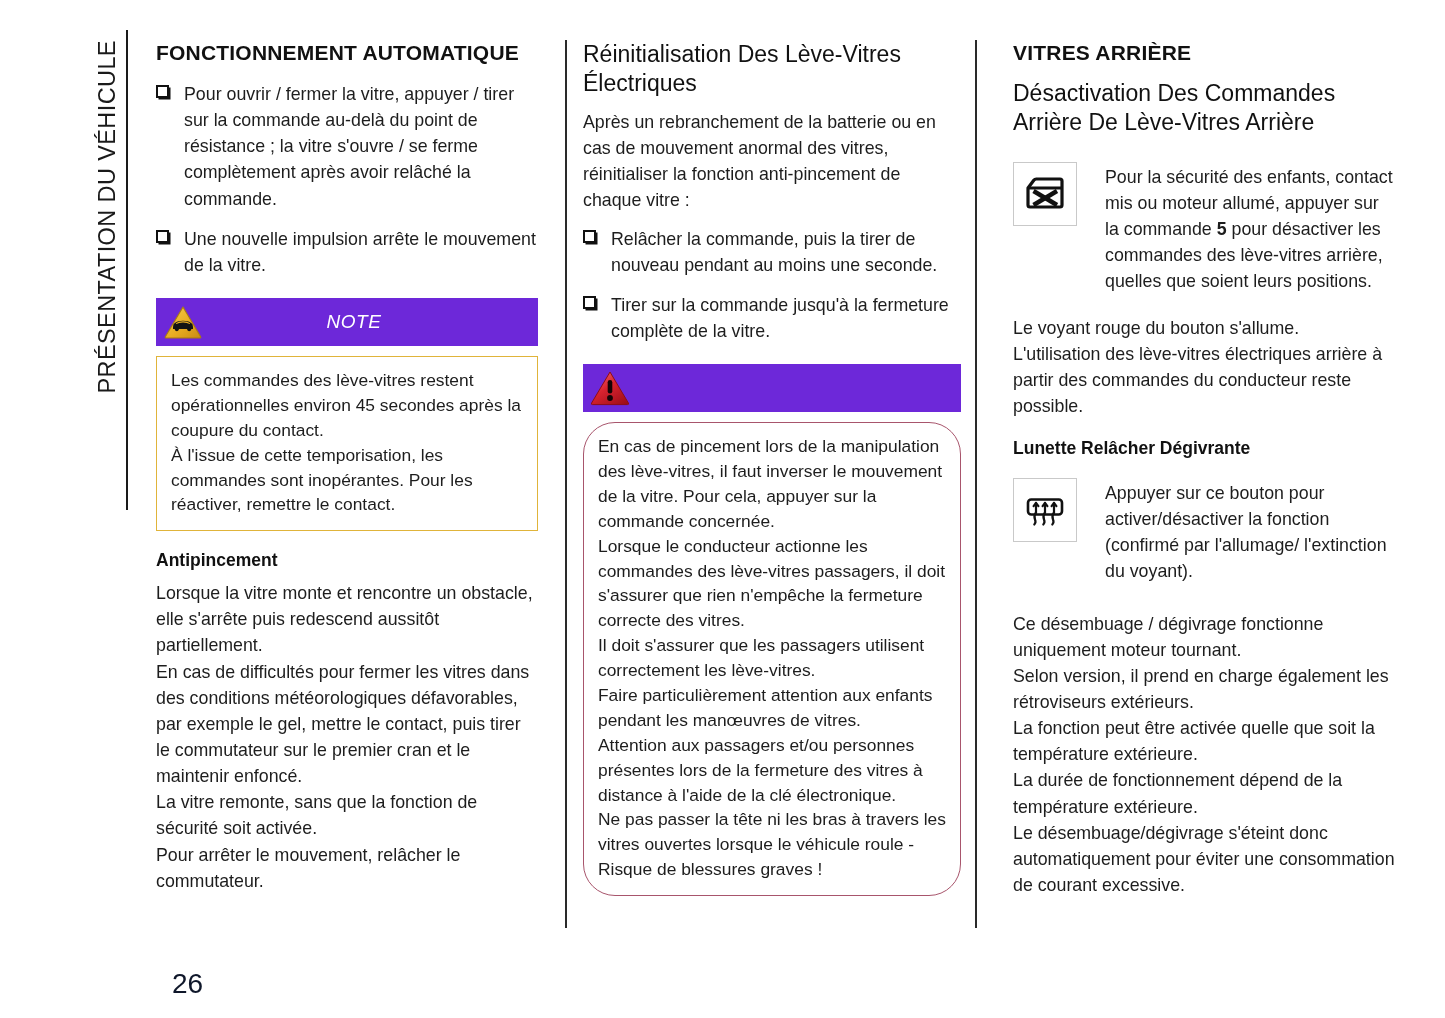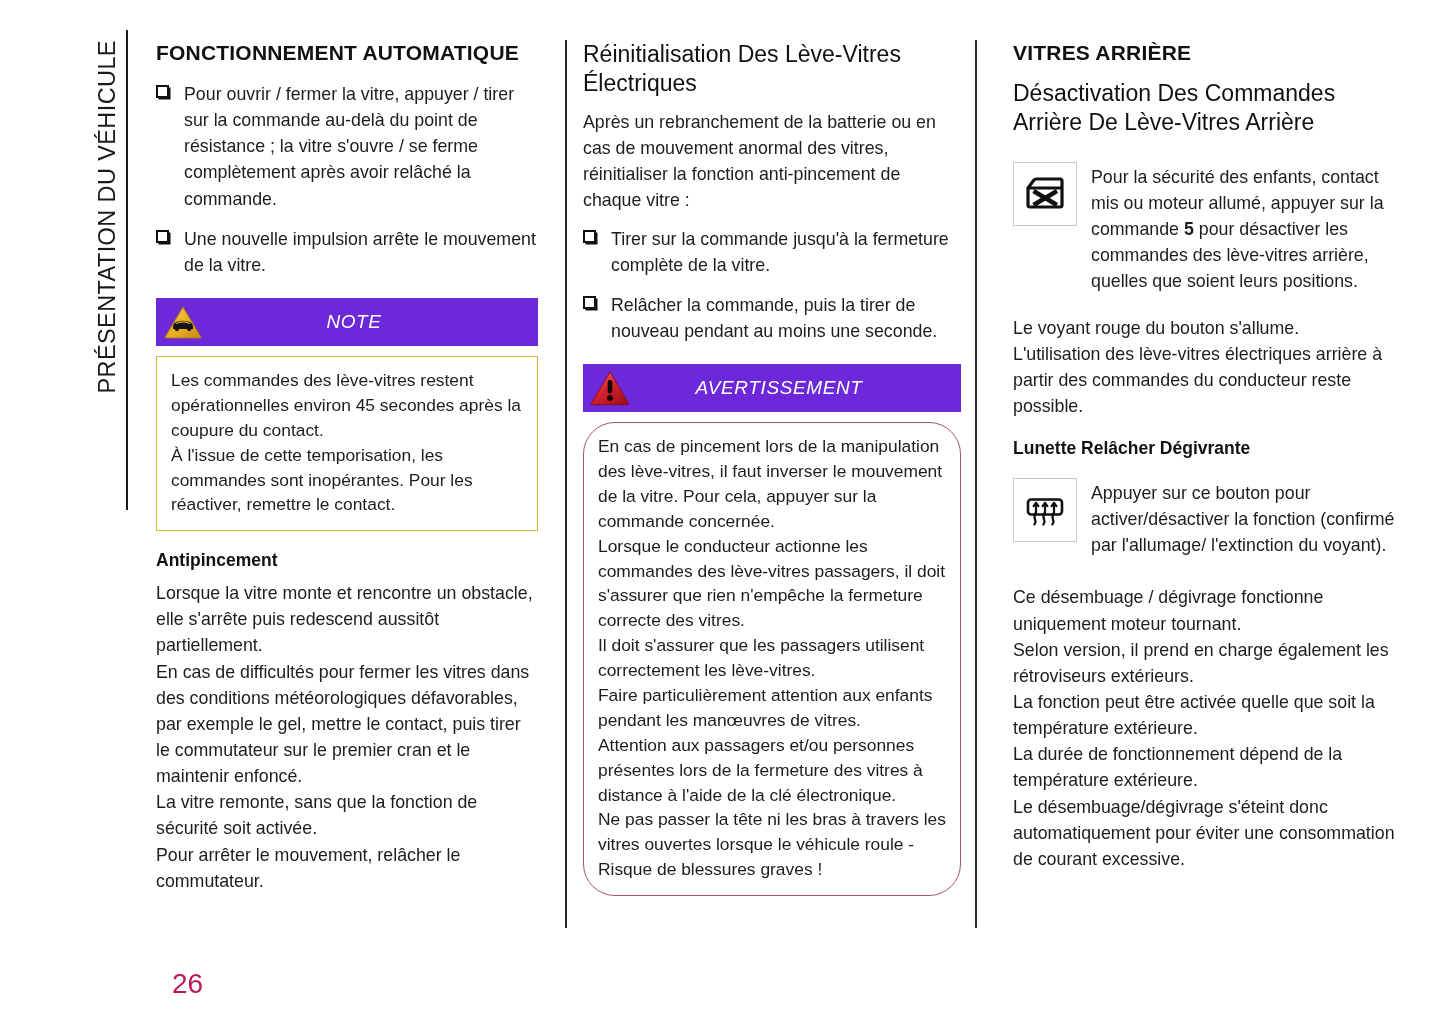--- a/index.html
+++ b/index.html
@@ -168,21 +168,21 @@
     font-size: 17.4px;
     line-height: 1.43;
     margin: 0;
     color: #1d1d1d;
   }
 
   
   .icon-block {
     display: flex;
     align-items: flex-start;
-    gap: 14px;
+    gap: 28px;
   }
   .icon-frame {
     flex: 0 0 auto;
     width: 64px;
     height: 64px;
     border: 1px solid #c9c9c9;
     background: #fff;
     display: flex;
     align-items: center;
     justify-content: center;
@@ -195,21 +195,21 @@
     padding-top: 2px;
   }
   .icon-block .icon-text b { font-weight: bold; }
 
   
   .page-number {
     position: absolute;
     left: 172px;
     top: 968px;
     font-size: 28px;
-    color: #be185d;
+    color: #0f172a;
   }
 </style>
 </head>
 <body>
 
 <div class="page">
 
   <div class="chapter-tab">
     <div class="vtext">PRÉSENTATION DU VÉHICULE</div>
     <div class="vrule"></div>
@@ -276,46 +276,45 @@
 
     <h2 class="h-sub">Réinitialisation Des Lève-Vitres Électriques</h2>
 
     <p class="body">Après un rebranchement de la batterie ou en cas de mouvement anormal des vitres, réinitialiser la fonction anti-pincement de chaque vitre :</p>
 
     <div class="gap-sm"></div>
 
     <ul class="sq-list">
       <li>
         <span class="sq-bullet"></span>
-        <span>Tirer sur la commande jusqu'à la fermeture complète de la vitre.</span>
+        <span>Relâcher la commande, puis la tirer de nouveau pendant au moins une seconde.</span>
       </li>
       <li>
         <span class="sq-bullet"></span>
-        <span>Relâcher la commande, puis la tirer de nouveau pendant au moins une seconde.</span>
+        <span>Tirer sur la commande jusqu'à la fermeture complète de la vitre.</span>
       </li>
     </ul>
 
     <div class="gap-md"></div>
 
     <div class="banner">
       <div class="banner-icon">
         <svg width="40" height="36" viewBox="0 0 40 36" aria-hidden="true">
           <defs>
             <linearGradient id="red" x1="0.1" y1="0" x2="0.9" y2="1">
               <stop offset="0%" stop-color="#f06a74"></stop>
               <stop offset="45%" stop-color="#d8232f"></stop>
               <stop offset="100%" stop-color="#9d0d18"></stop>
             </linearGradient>
           </defs>
           <path d="M20 2 L38.4 33 Q39.3 34.6 37.4 34.6 L2.6 34.6 Q0.7 34.6 1.6 33 Z" fill="url(#red)" stroke="#8d0d16" stroke-width="1" stroke-linejoin="round"></path>
           <rect x="17.7" y="10" width="4.6" height="13.5" rx="2.3" fill="#140405"></rect>
           <circle cx="20" cy="28" r="2.9" fill="#140405"></circle>
         </svg>
       </div>
-      <div class="banner-label">AVERTISSEMENT</div>
     </div>
 
     <div style="height:10px"></div>
 
     <div class="callout warn">
       <p style="white-space:pre-line">En cas de pincement lors de la manipulation des lève-vitres, il faut inverser le mouvement de la vitre. Pour cela, appuyer sur la commande concernée.
 Lorsque le conducteur actionne les commandes des lève-vitres passagers, il doit s'assurer que rien n'empêche la fermeture correcte des vitres.
 Il doit s'assurer que les passagers utilisent correctement les lève-vitres.
 Faire particulièrement attention aux enfants pendant les manœuvres de vitres.
 Attention aux passagers et/ou personnes présentes lors de la fermeture des vitres à distance à l'aide de la clé électronique.

